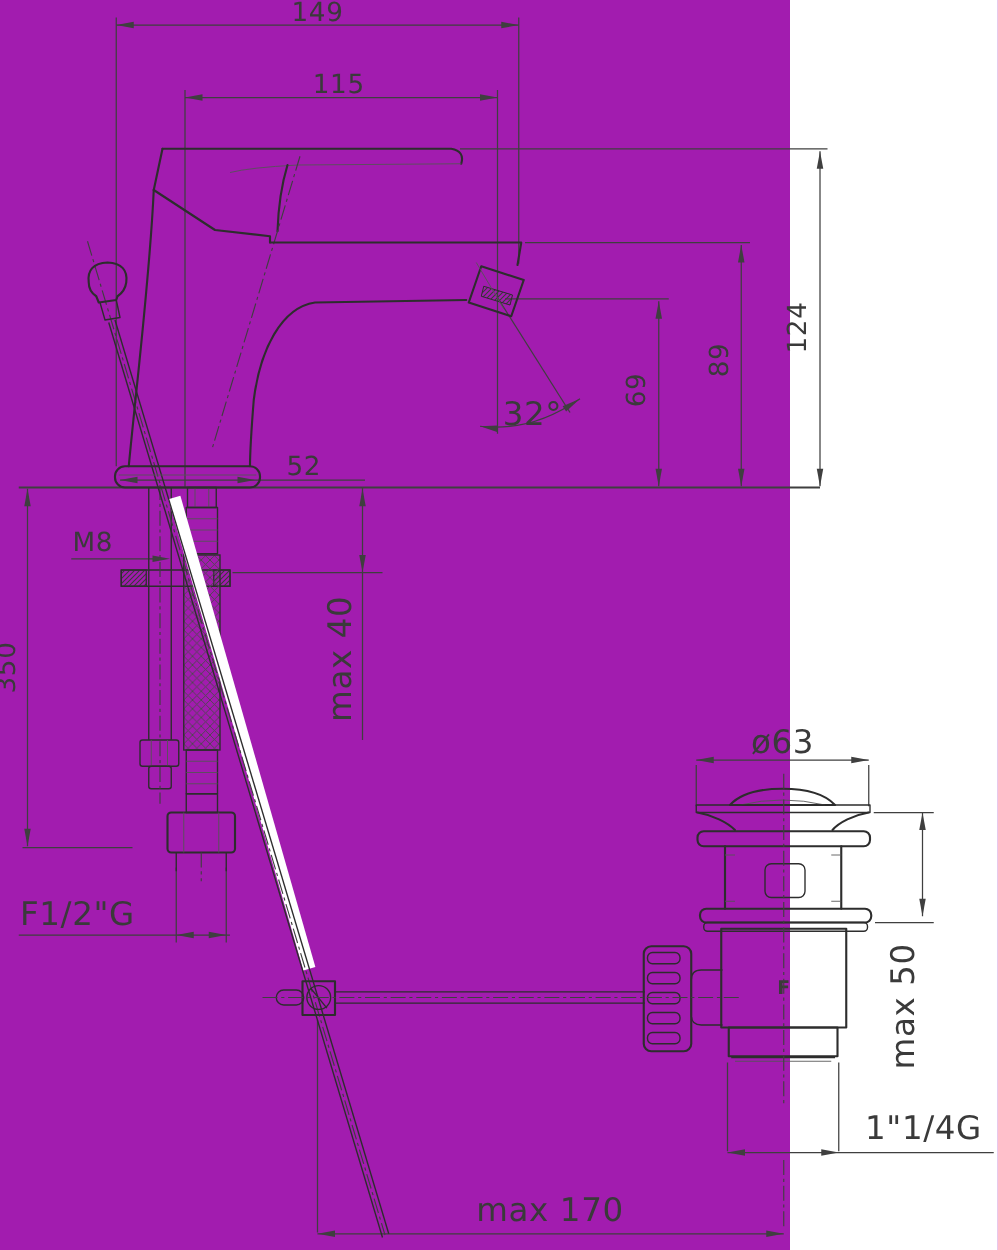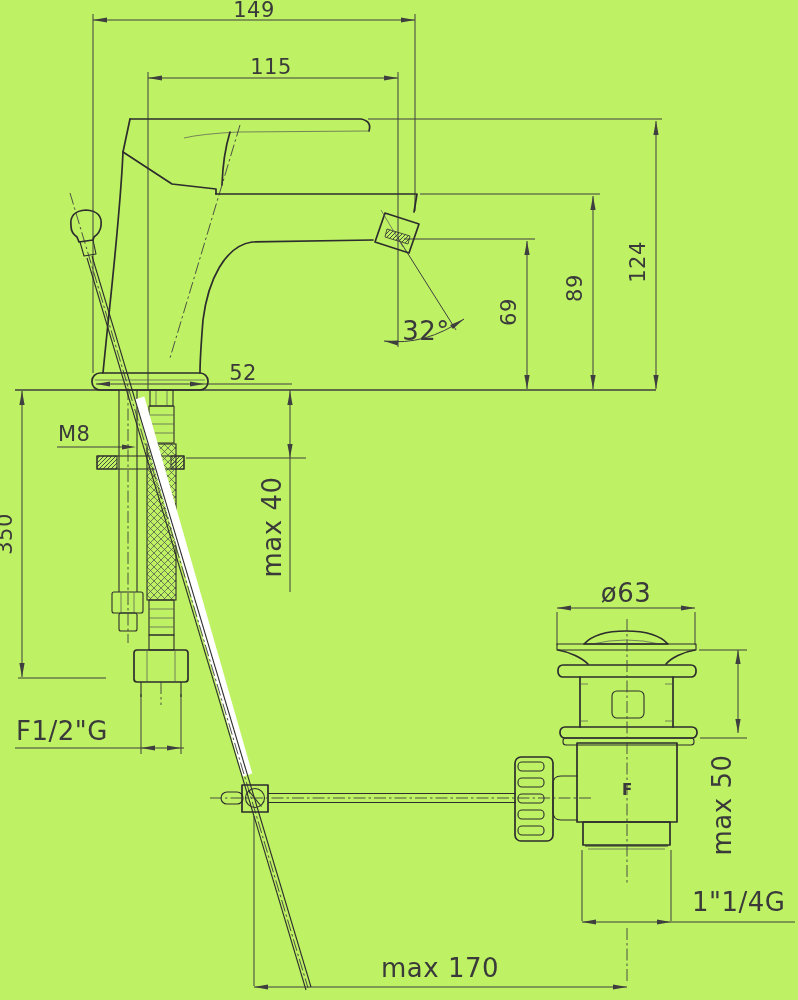--- a/index.html
+++ b/index.html
@@ -1,16 +1,16 @@
 <!DOCTYPE html>
 <html><head>
 <meta charset="utf-8">
 <style>
   html,body{margin:0;padding:0;background:#ffffff;}
-  #canvas{width:798px;height:1000px;background:#bef264;position:relative;font-family:"DejaVu Sans",sans-serif;}
+  #canvas{width:632px;height:1000px;background:#a21caf;position:relative;font-family:"DejaVu Sans",sans-serif;}
   svg{display:block;}
   .dim{stroke:#3f3f3f;stroke-width:1;fill:none;}
   .arr{fill:#3f3f3f;stroke:none;}
   .obj{stroke:#2d2d2d;stroke-width:1.7;fill:none;stroke-linejoin:round;stroke-linecap:round;}
   .ob2{stroke:#2d2d2d;stroke-width:1.1;fill:none;stroke-linejoin:round;}
   .thin{stroke:#555;stroke-width:0.7;fill:none;}
   .cl{stroke:#3f3f3f;stroke-width:0.9;fill:none;stroke-dasharray:12 3 2.5 3;}
   .mask{stroke:#ffffff;stroke-width:10;fill:none;}
   text{fill:#3a3a3a;}
   .t21{font-size:21px;letter-spacing:0.5px;}

